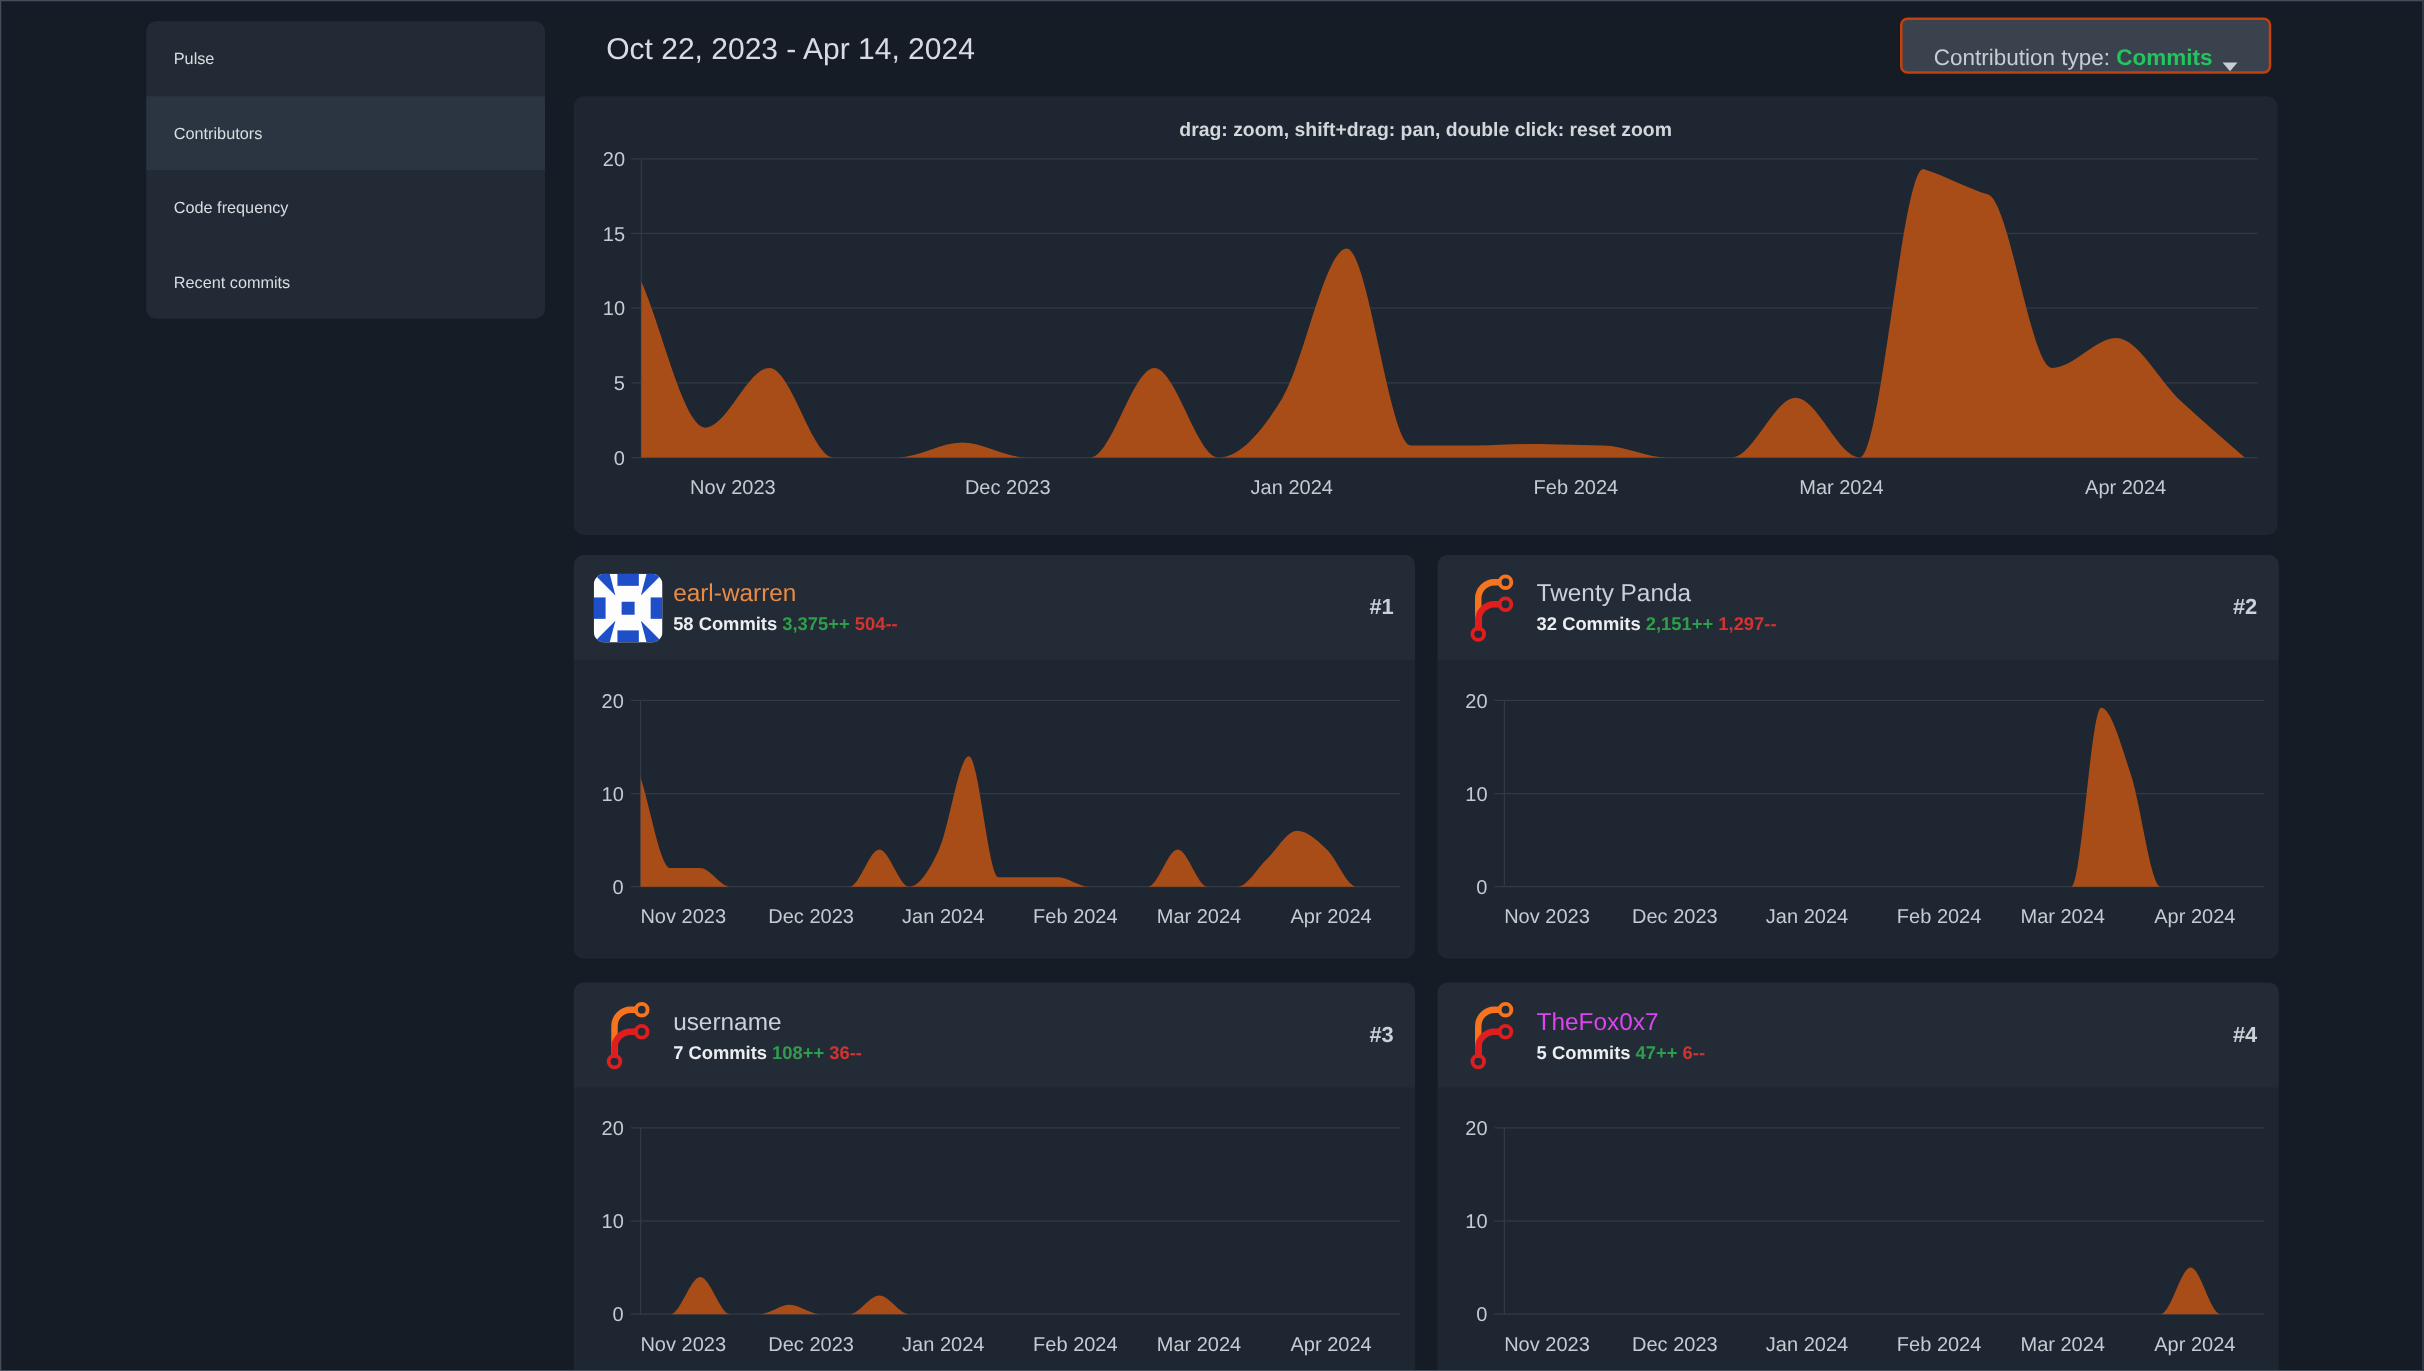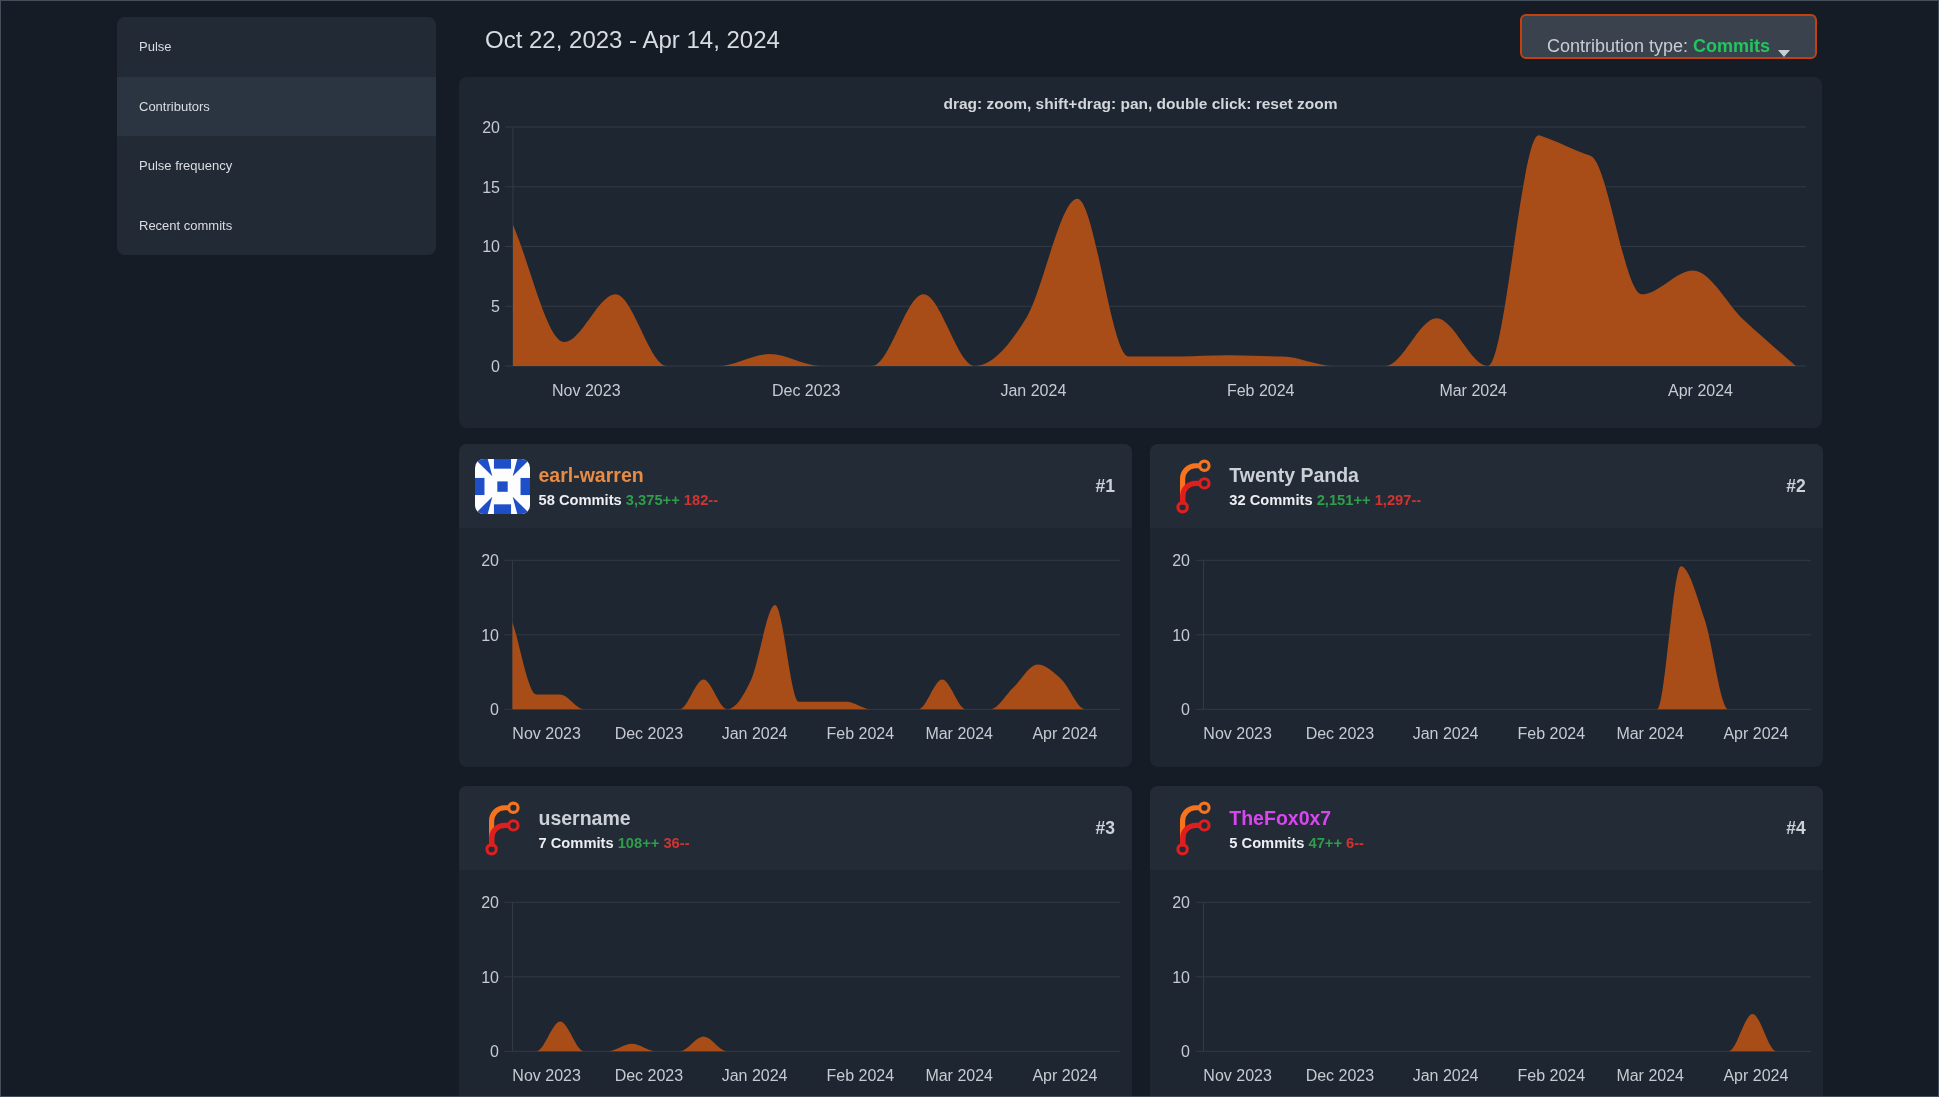--- a/index.html
+++ b/index.html
@@ -17,34 +17,34 @@
   display:flex; align-items:flex-end; justify-content:center;
   color:#c8cdd4; font-size:18px; }
 .ddown b { color:#22c55e; margin-left:5px; }
 .caret { width:0; height:0; border-left:6.5px solid transparent;
   border-right:6.5px solid transparent; border-top:7px solid #c8cdd4; margin-left:8px; }
 .mcard { position:absolute; left:459px; top:77px; width:1363px; height:351px;
   background:#1e2631; border-radius:8px; }
 .card { position:absolute; background:#1e2631; border-radius:8px; overflow:hidden; }
 .chead { position:absolute; left:0; top:0; right:0; height:84px; background:#232b37; }
 .avatar { position:absolute; left:16px; top:15px; width:55px; height:55px; }
-.cname { position:absolute; left:79.5px; top:19.9px; font-size:19.5px; line-height:24px; white-space:nowrap;font-weight:bold; }
+.cname { position:absolute; left:79.5px; top:19.9px; font-size:19.5px; line-height:24px; white-space:nowrap; }
 .cstats { position:absolute; left:79.5px; top:47.3px; font-size:14.7px; line-height:19px;
   font-weight:bold; color:#eceef1; white-space:nowrap; }
 .green { color:#2f9e4b;text-align:right; }
 .red { color:#d23430; }
 .crank { position:absolute; right:17px; top:50%; transform:translateY(-50%);
   font-size:17.5px; font-weight:bold; color:#ccd1d8; }
 </style></head>
 <body>
 <div class="frame"></div>
 <div class="menu">
 <div class="mitem">Pulse</div>
 <div class="mitem sel">Contributors</div>
-<div class="mitem">Pulse frequency</div>
+<div class="mitem">Code frequency</div>
 <div class="mitem">Recent commits</div>
 </div>
 <div class="h2">Oct 22, 2023 - Apr 14, 2024</div>
 <div class="ddown">Contribution type: <b>Commits</b><span class="caret"></span></div>
 <div class="mcard">
     <svg width="1363" height="351" viewBox="0 0 1363 351" style="position:absolute;left:0;top:0">
       <line x1="46.0" y1="289.00" x2="1347.0" y2="289.00" stroke="#323a45" stroke-width="1"></line>
       <line x1="46.0" y1="229.25" x2="1347.0" y2="229.25" stroke="#323a45" stroke-width="1"></line>
       <line x1="46.0" y1="169.50" x2="1347.0" y2="169.50" stroke="#323a45" stroke-width="1"></line>
       <line x1="46.0" y1="109.75" x2="1347.0" y2="109.75" stroke="#323a45" stroke-width="1"></line>
@@ -82,21 +82,21 @@
 <rect x="44.7" y="18.6" width="9.3" height="16.8"></rect>
 <rect x="21.9" y="22" width="10.2" height="10.2"></rect>
 <path d="M0 0L12.5 0L17 17Z"></path>
 <path d="M54 0L41.5 0L37 17Z"></path>
 <path d="M0 54L12.5 54L17 37Z"></path>
 <path d="M54 54L41.5 54L37 37Z"></path>
 </g>
         </svg>
       </div>
 <div class="cname" style="color:#e98b43">earl-warren</div>
-<div class="cstats">58 Commits <span class="green">3,375++</span> <span class="red">182--</span></div>
+<div class="cstats">58 Commits <span class="green">3,375++</span> <span class="red">504--</span></div>
 <div class="crank">#1</div>
 </div>
 <svg width="673" height="323" viewBox="0 0 673 323" style="position:absolute;left:0;top:0">
       <line x1="45.5" y1="265.30" x2="661.0" y2="265.30" stroke="#323a45" stroke-width="1"></line>
       <line x1="45.5" y1="190.80" x2="661.0" y2="190.80" stroke="#323a45" stroke-width="1"></line>
       <line x1="45.5" y1="116.30" x2="661.0" y2="116.30" stroke="#323a45" stroke-width="1"></line>
       <line x1="53.5" y1="116.30" x2="53.5" y2="265.30" stroke="#323a45" stroke-width="1"></line>
       <path d="M53.5 178.14C61.5 202.22 69.4 250.40 77.4 250.40C85.3 250.40 93.3 250.40 101.2 250.40C109.2 250.40 117.2 265.30 125.1 265.30C133.1 265.30 141.0 265.30 149.0 265.30C156.9 265.30 164.9 265.30 172.9 265.30C180.8 265.30 188.8 265.30 196.7 265.30C204.7 265.30 212.6 265.30 220.6 265.30C228.5 265.30 236.5 235.50 244.5 235.50C252.4 235.50 260.4 265.30 268.3 265.30C276.3 265.30 284.2 252.88 292.2 235.50C300.2 218.12 308.1 161.00 316.1 161.00C324.0 161.00 332.0 257.85 339.9 257.85C347.9 257.85 355.9 257.85 363.8 257.85C371.8 257.85 379.7 257.85 387.7 257.85C395.6 257.85 403.6 265.30 411.6 265.30C419.5 265.30 427.5 265.30 435.4 265.30C443.4 265.30 451.3 265.30 459.3 265.30C467.2 265.30 475.2 235.50 483.2 235.50C491.1 235.50 499.1 265.30 507.0 265.30C515.0 265.30 522.9 265.30 530.9 265.30C538.9 265.30 546.8 250.40 554.8 242.95C562.7 235.50 570.7 220.60 578.6 220.60C586.6 220.60 594.6 228.05 602.5 235.50C610.5 242.95 618.4 265.30 626.4 265.30C634.3 265.30 642.3 265.30 650.2 265.30L650.2 265.30L53.5 265.30Z" fill="#a84c18"></path>
       <text x="40" y="271.0" text-anchor="end" font-size="16" fill="#c6cbd1">0</text>
       <text x="40" y="196.5" text-anchor="end" font-size="16" fill="#c6cbd1">10</text>

